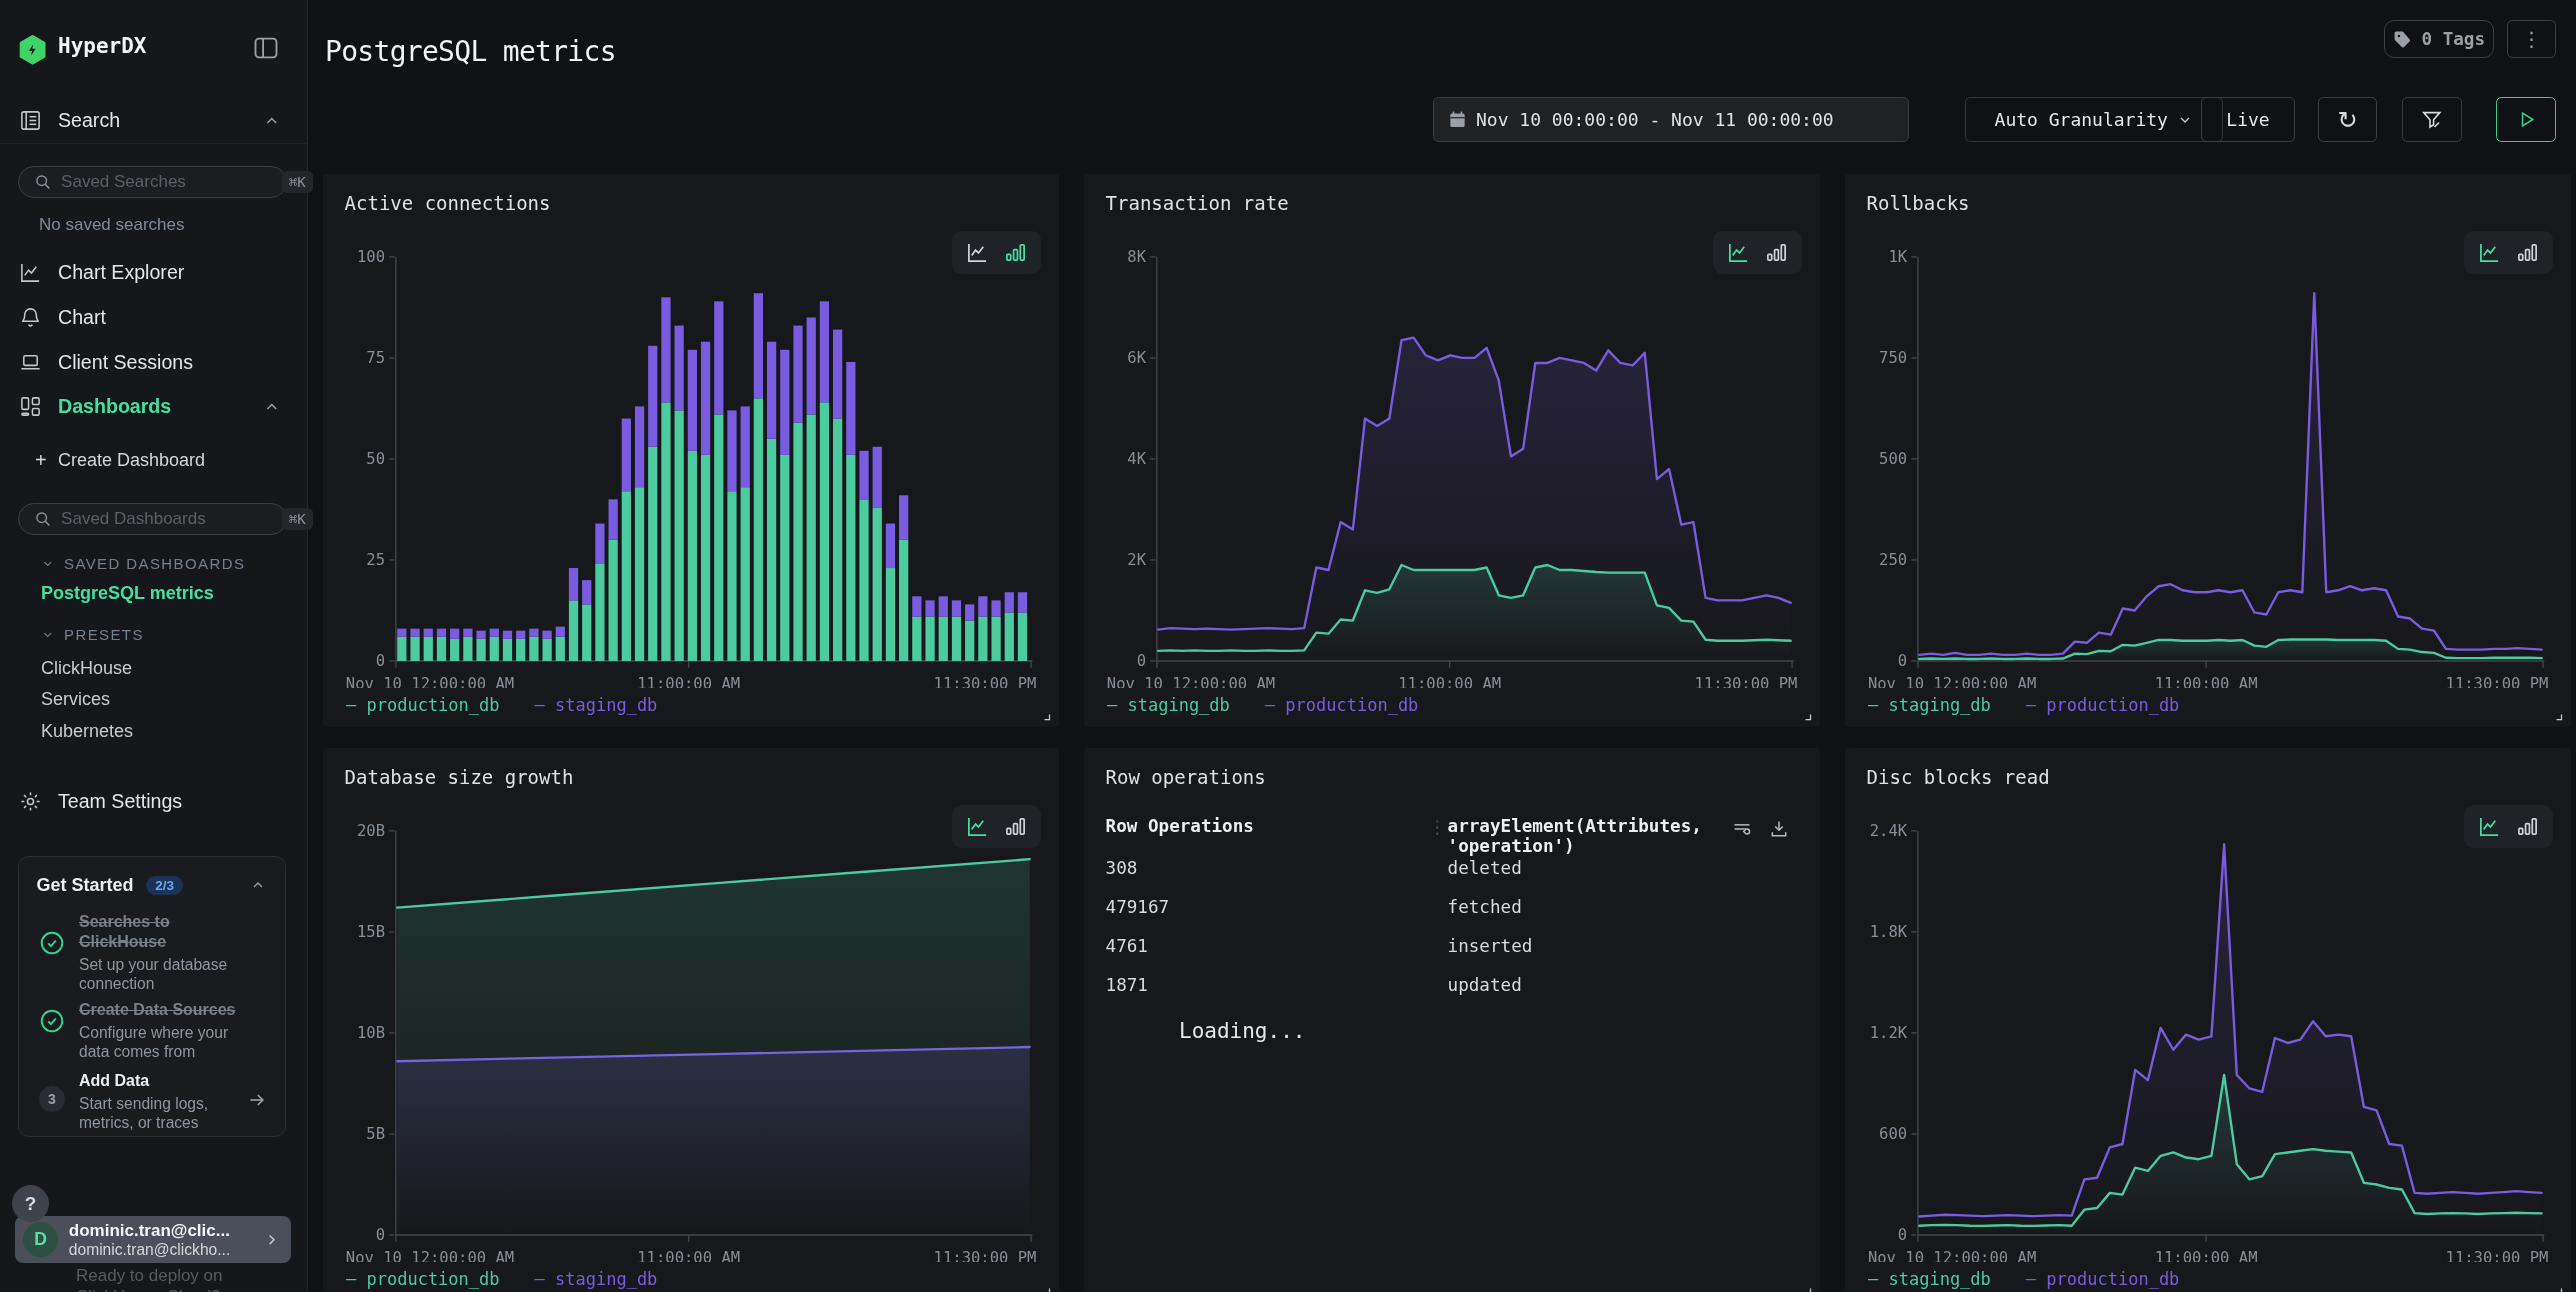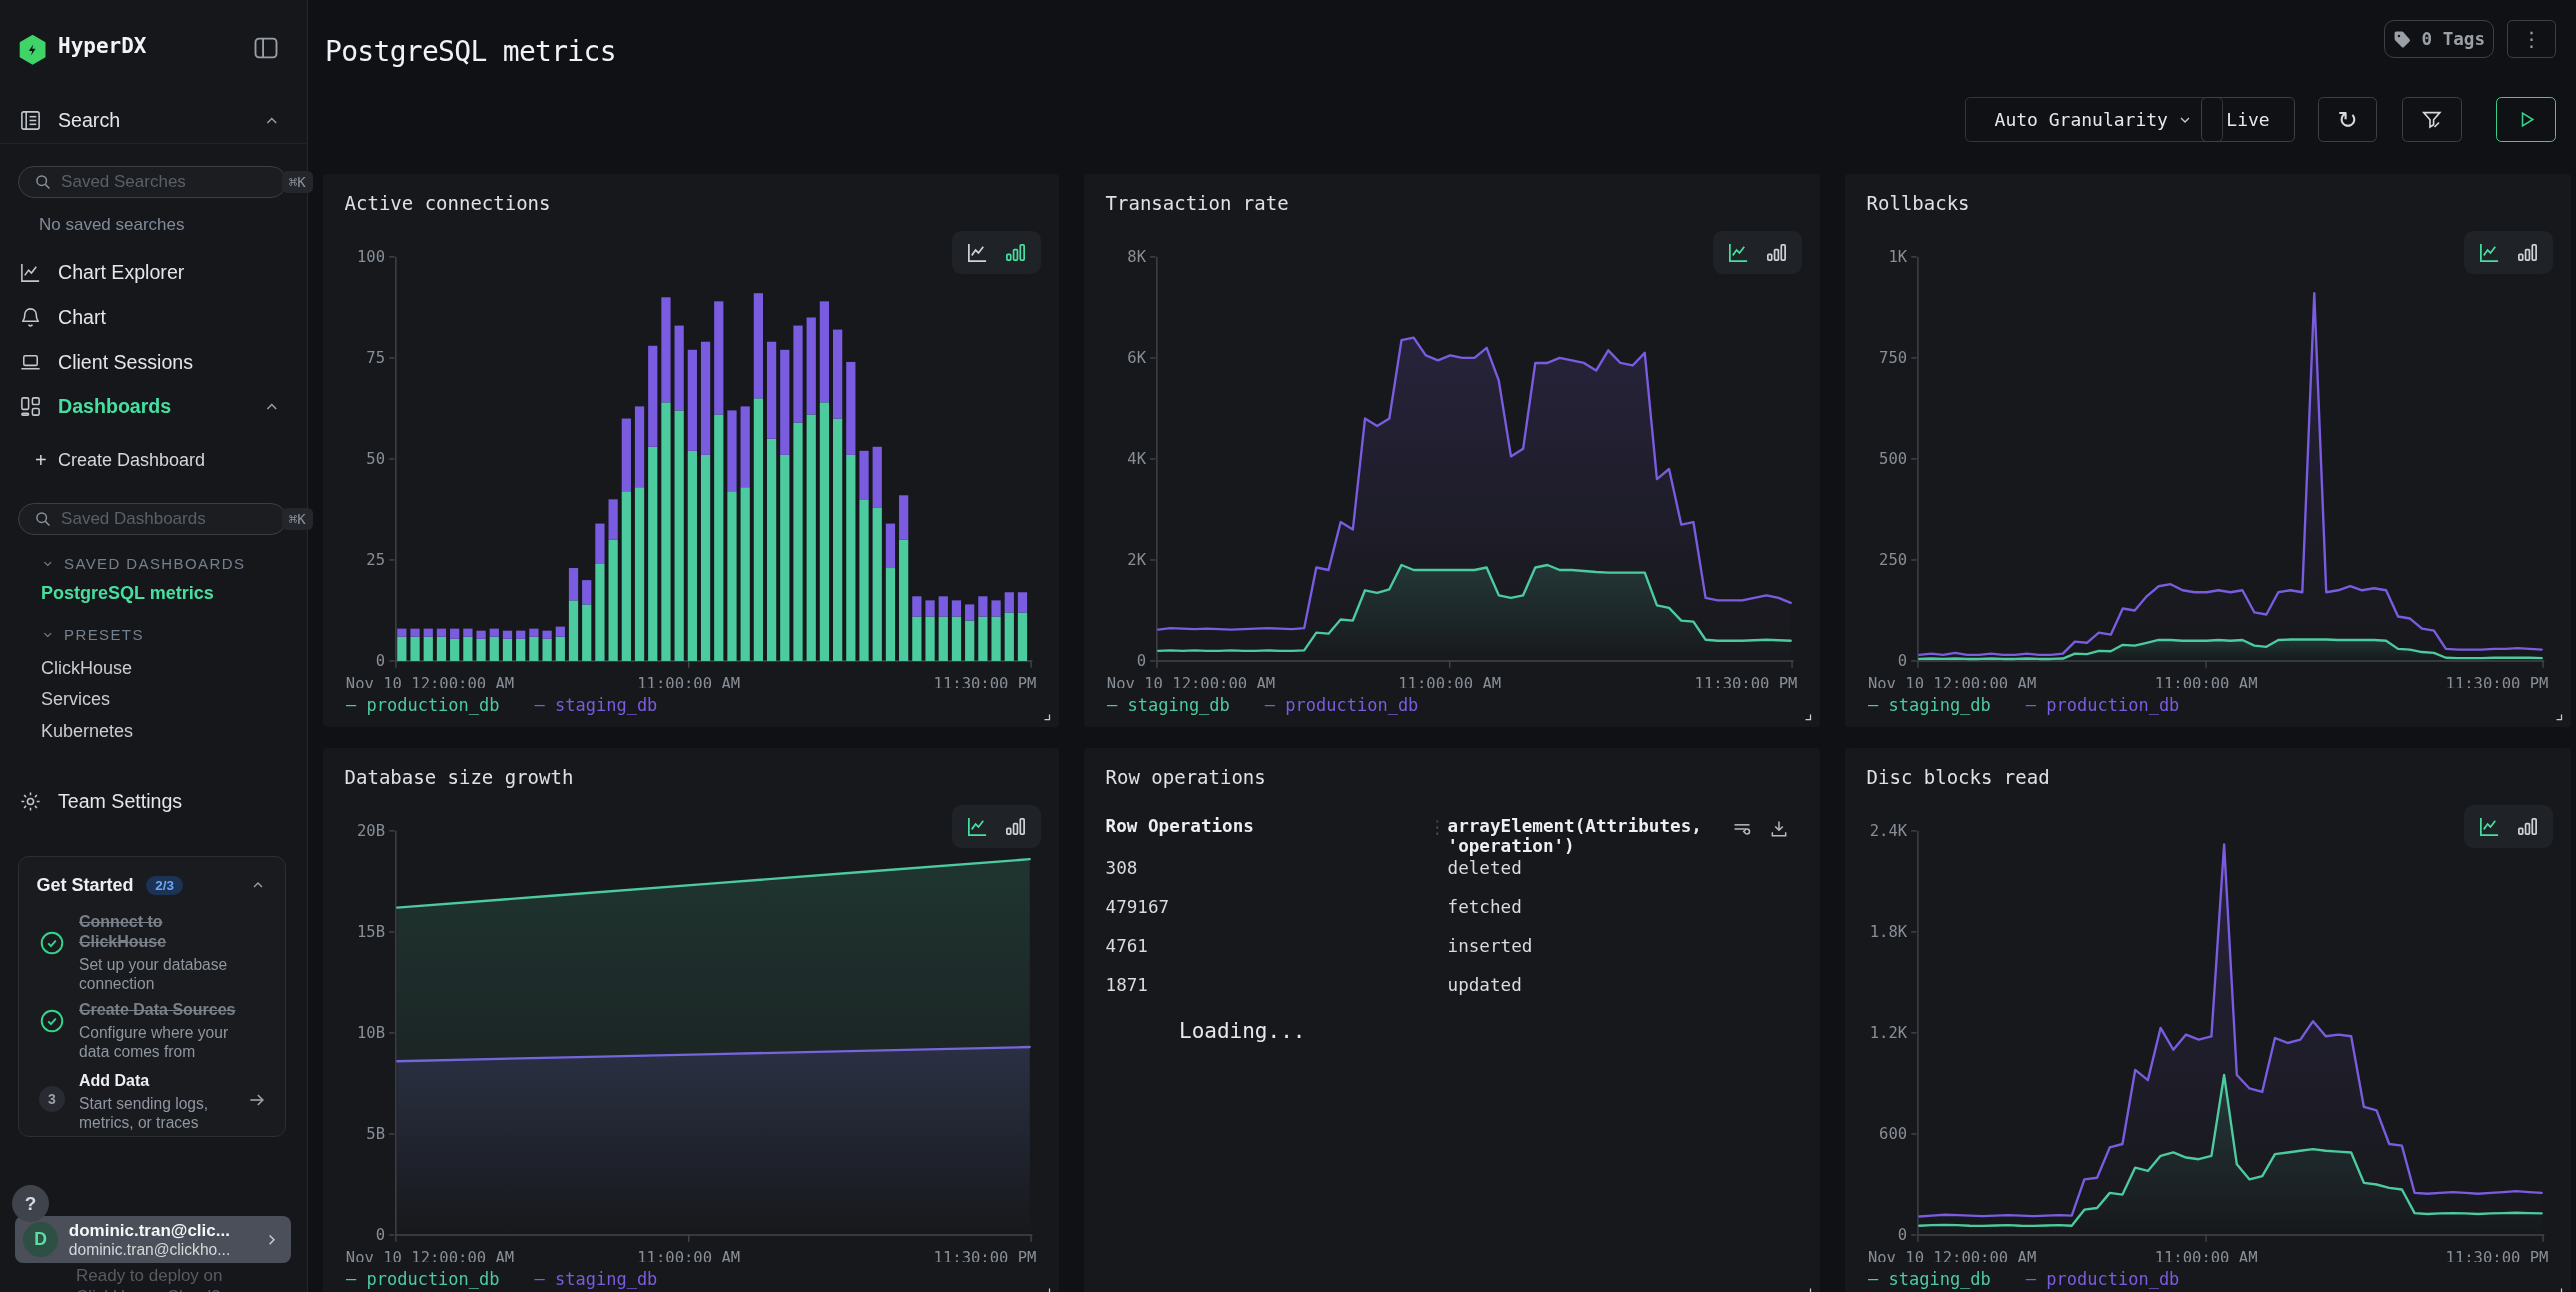--- a/index.html
+++ b/index.html
@@ -229,21 +229,21 @@
       <svg class="gs-chev" viewBox="0 0 24 24" fill="none" stroke="currentColor" stroke-width="2">
           <polyline points="6 15 12 9 18 15"></polyline>
         </svg>
 
       <div class="gs-item" style="top:55px;">
         <svg class="gs-mark gs-check" style="top:17.6px;" viewBox="0 0 24 24" fill="none" stroke="currentColor" stroke-width="1.8">
             <circle cx="12" cy="12" r="9.5"></circle>
             <polyline points="8.5 12.3 11 14.8 15.5 9.8"></polyline>
           </svg>
         <div class="gs-texts">
-          <div class="gs-item-title">Connect to ClickHouse</div>
+          <div class="gs-item-title">Searches to ClickHouse</div>
           <div class="gs-item-desc">Set up your database connection</div>
         </div>
       </div>
 
       <div class="gs-item" style="top:143px;">
         <svg class="gs-mark gs-check" style="top:8px;" viewBox="0 0 24 24" fill="none" stroke="currentColor" stroke-width="1.8">
             <circle cx="12" cy="12" r="9.5"></circle>
             <polyline points="8.5 12.3 11 14.8 15.5 9.8"></polyline>
           </svg>
         <div class="gs-texts">
@@ -289,20 +289,28 @@
         <path d="M11.5 2H4a2 2 0 0 0-2 2v7.5a2 2 0 0 0 .6 1.4l8.5 8.5a2 2 0 0 0 2.8 0l7-7a2 2 0 0 0 0-2.8L12.9 2.6A2 2 0 0 0 11.5 2z"></path>
         <circle cx="7.5" cy="7.5" r="1.6" fill="#17181b"></circle>
       </svg>
     <span>0 Tags</span>
   </div>
   <div class="top-btn" id="kebab-btn">
       <span>⋮</span>
     </div>
 
 
+  <div class="top-btn mono" id="date-btn">
+    <svg class="ic" viewBox="0 0 24 24" fill="currentColor">
+        <path d="M7 2v3M17 2v3" stroke="currentColor" stroke-width="2"></path>
+        <rect x="3" y="4.5" width="18" height="17" rx="2"></rect>
+        <rect x="3" y="9" width="18" height="1.5" fill="#1f2125"></rect>
+      </svg>
+    <span>Nov 10 00:00:00 - Nov 11 00:00:00</span>
+  </div>
 
   <div class="top-btn mono" id="gran-btn">
     <span>Auto Granularity</span>
     <svg class="chev" viewBox="0 0 24 24" fill="none" stroke="currentColor" stroke-width="2">
         <polyline points="6 9 12 15 18 9"></polyline>
       </svg>
   </div>
 
   <div class="top-btn mono" id="live-btn">
       <span>Live</span>

